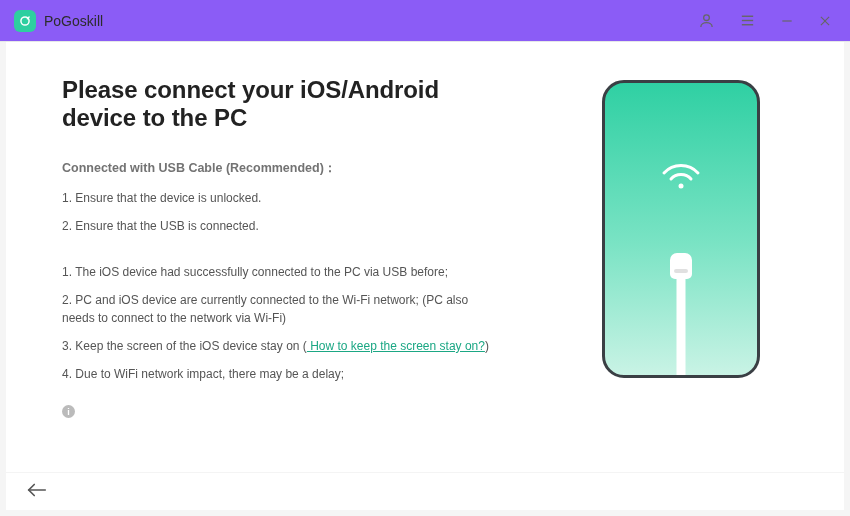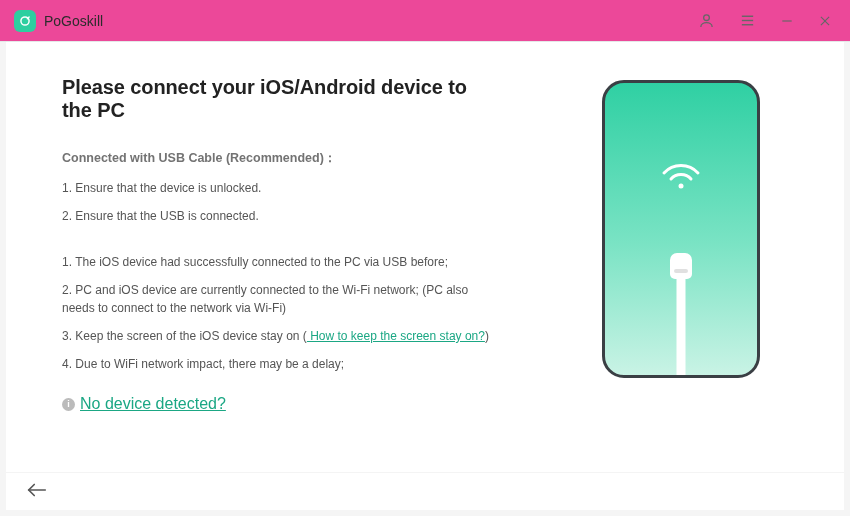--- a/index.html
+++ b/index.html
@@ -5,21 +5,21 @@
   * { box-sizing: border-box; margin: 0; padding: 0; }
   body {
     font-family: -apple-system, BlinkMacSystemFont, "Segoe UI", Arial, sans-serif;
     background: #f5f5f5;
     width: 850px;
     height: 516px;
     overflow: hidden;
   }
   .titlebar {
     height: 42px;
-    background: #ec4899;
+    background: #8b5cf6;
     display: flex;
     align-items: center;
     justify-content: space-between;
     padding: 0 18px 0 14px;
     border-bottom: 1px solid #e5e8e8;
   }
   .brand { display: flex; align-items: center; gap: 8px; }
   .logo {
     width: 22px; height: 22px; border-radius: 6px;
     background: #2ecfa0;
@@ -31,21 +31,21 @@
   .win-btn svg { display: block; }
   .content-wrap {
     background: #fff;
     margin: 0 6px;
     height: 430px;
     padding: 34px 48px 0 56px;
     display: flex;
     position: relative;
   }
   .left { flex: 1; max-width: 440px; }
-  .heading { font-size: 20px; font-weight: 600; color: #222; margin-bottom: 28px; letter-spacing: -0.1px; }
+  .heading { font-size: 24px; font-weight: 600; color: #222; margin-bottom: 28px; letter-spacing: -0.1px; }
   .section-title { font-size: 12.5px; font-weight: 700; color: #737373; margin-bottom: 12px; }
   .step { font-size: 12px; color: #555; margin-bottom: 10px; line-height: 1.5; }
   .step.last-usb { margin-bottom: 28px; }
   .link-inline { color: #1ba784; text-decoration: underline; cursor: pointer; }
   .no-device { margin-top: 22px; display: flex; align-items: center; gap: 5px; }
   .info-icon { width: 13px; height: 13px; border-radius: 50%; background: #bbb; color: #fff; font-size: 9px; display: flex; align-items: center; justify-content: center; font-weight:700; }
   .phone-wrap { width: 230px; margin-left: auto; display:flex; justify-content:center; padding-top:4px; }
   .phone {
     width: 158px; height: 298px;
     background: linear-gradient(180deg, #2fd0a3 0%, #7ae3c4 55%, #c9f3e5 100%);
@@ -126,21 +126,20 @@
 
     <div class="step">1. The iOS device had successfully connected to the PC via USB before;</div>
     <div class="step">2. PC and iOS device are currently connected to the Wi-Fi network; (PC also needs to connect to the network via Wi-Fi)</div>
     <div class="step">
       <span>3. Keep the screen of the iOS device stay on  (</span><a class="link-inline"> How to keep the screen stay on?</a><span>)</span>
     </div>
     <div class="step">4. Due to WiFi network impact, there may be a delay;</div>
 
     <div class="no-device">
       <span class="info-icon">i</span>
-      <a class="link-inline">No device detected?</a>
     </div>
   </div>
 
   <div class="phone-wrap">
     <div class="phone">
       <div class="wifi">
         <svg width="40" height="30" viewBox="0 0 40 30" fill="none" stroke="#fff" stroke-width="3" stroke-linecap="round">
           <path d="M3 12 C 12 2, 28 2, 37 12"></path>
           <path d="M10 18 C 15 12, 25 12, 30 18"></path>
           <circle cx="20" cy="25" r="2.5" fill="#fff" stroke="none"></circle>

